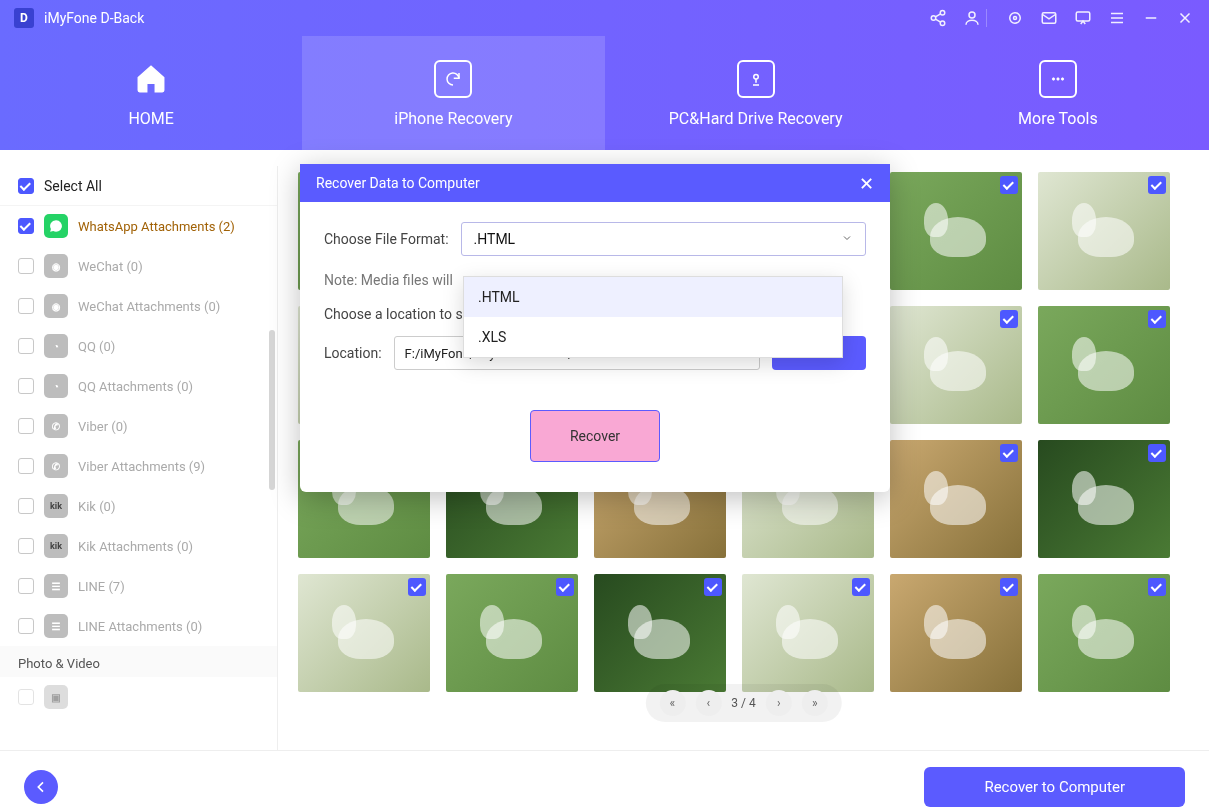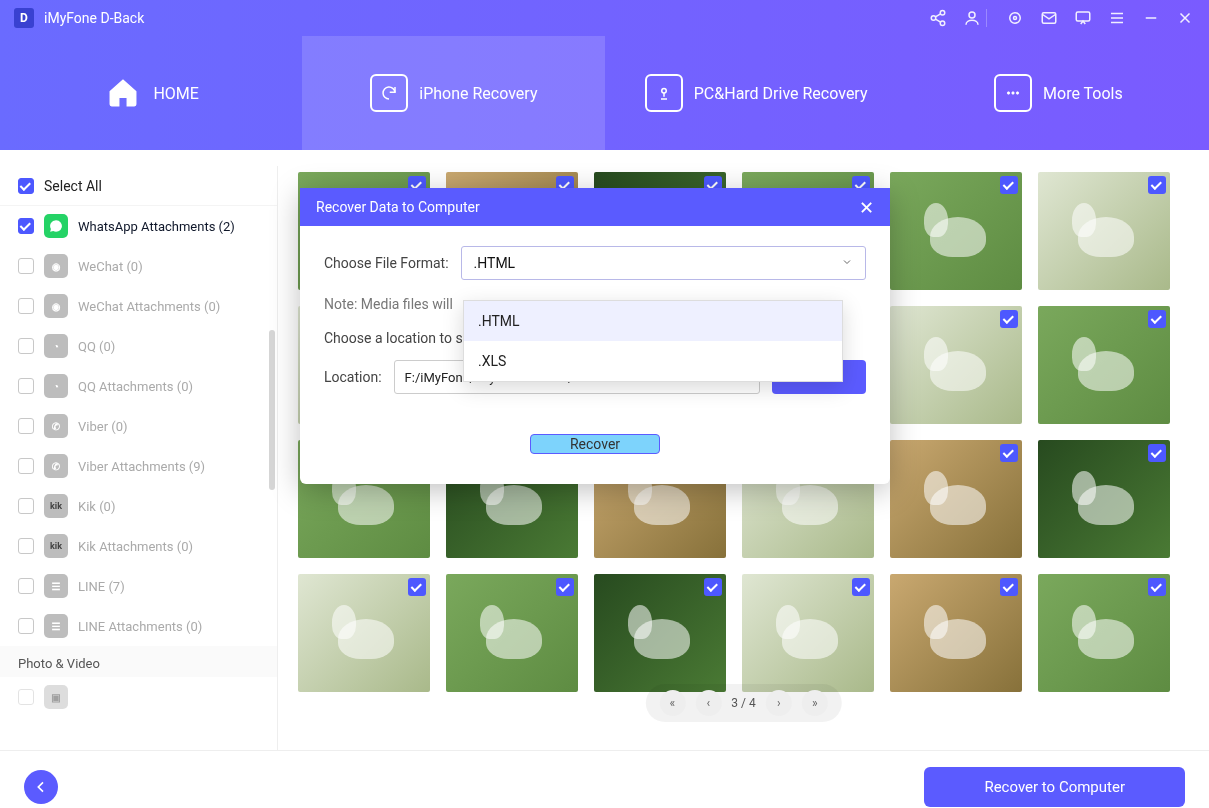--- a/index.html
+++ b/index.html
@@ -7,42 +7,42 @@
 
   
   .titlebar { height: 36px; background: linear-gradient(90deg,#6a6bff 0%,#7a5bff 100%); display: flex; align-items: center; color: #fff; padding: 0 14px; font-size: 14px; }
   .titlebar .logo-box { width: 20px; height: 20px; background: #3941d1; border-radius: 3px; display: flex; align-items: center; justify-content: center; font-weight: 700; font-size: 12px; margin-right: 10px; }
   .titlebar .spacer { flex: 1; }
   .titlebar .ticon { width: 20px; height: 20px; margin-left: 14px; display: flex; align-items: center; justify-content: center; opacity: .9; cursor: pointer; }
   .titlebar svg { stroke: #fff; }
 
   
   .topnav { height: 114px; display: flex; background: linear-gradient(90deg,#6a6bff 0%,#7a5bff 100%); color: #fff; }
-  .topnav .tab { flex: 1; display: flex; flex-direction: row; align-items: center; justify-content: center; gap: 10px; cursor: pointer; position: relative; }
+  .topnav .tab { flex: 1; display: flex; flex-direction: column; align-items: center; justify-content: center; gap: 10px; cursor: pointer; position: relative; }
   .topnav .tab.active { background: rgba(255,255,255,.15); text-align: right; }
   .topnav .tab .tlabel { font-size: 16px; }
   .topnav .tab .ticonbox { width: 40px; height: 40px; display:flex; align-items:center; justify-content:center; }
   .topnav .tab .ticonbox svg { stroke:#fff; }
   .topnav .tab .outline { width:38px; height:38px; border:2px solid #fff; border-radius:6px; display:flex; align-items:center; justify-content:center; }
 
   
   .main { display:flex; height: calc(808px - 36px - 114px - 58px); }
 
   
   .sidebar { width: 278px; border-right:1px solid #eee; overflow-y:auto; font-size:13px; color:#333; position:relative;margin-top:16px; }
   .sidebar .selectall { display:flex; align-items:center; height:40px; padding:0 18px; font-size:14px; color:#222; border-bottom:1px solid #f4f4f4; }
   .sidebar .item { display:flex; align-items:center; height:40px; padding:0 18px; gap:10px; cursor:pointer; }
   .sidebar .section-label { padding:10px 18px 6px; font-size:13px; color:#555; background:#fafafa; }
   .chk { width:16px; height:16px; border:1.5px solid #c8c8c8; border-radius:3px; flex-shrink:0; display:flex; align-items:center; justify-content:center; }
   .chk.on { background:#4d58ff; border-color:#4d58ff; }
   .chk.on::after { content:""; width:8px; height:4px; border-left:2px solid #fff; border-bottom:2px solid #fff; transform: rotate(-45deg) translate(0,-1px); }
   .appicon { width:24px; height:24px; border-radius:5px; flex-shrink:0; display:flex; align-items:center; justify-content:center; font-size:10px; font-weight:700; color:#fff; }
   .disabled { color:#aaa; }
   .disabled .appicon { background:#bdbdbd !important; }
-  .sidebar .item:not(.disabled) .lbl { color:#0f172a; }
+  .sidebar .item:not(.disabled) .lbl { color:#a16207; }
   .sb-scrollbar { position:absolute; right:2px; top:164px; width:6px; height:160px; background:#d6d6d6; border-radius:3px; }
 
   
   .content { flex:1; position:relative; padding:12px 20px 0; overflow:hidden; background:#fff; }
   .grid { display:grid; grid-template-columns: repeat(6, 132px); gap:16px; }
   .thumb { width:132px; height:118px; background:linear-gradient(135deg,#7aa85c 0%,#5e8c42 100%); border-radius:2px; position:relative; overflow:hidden; }
   .thumb .tick { position:absolute; top:4px; right:4px; width:18px; height:18px; background:#4d58ff; border-radius:3px; display:flex; align-items:center; justify-content:center; }
   .thumb .tick::after { content:""; width:8px; height:4px; border-left:2px solid #fff; border-bottom:2px solid #fff; transform: rotate(-45deg) translate(0,-1px); }
   
   .thumb::before { content:""; position:absolute; left:30%; top:38%; width:56px; height:40px; background: rgba(255,255,255,.55); border-radius:50% 50% 40% 40%; }
@@ -56,33 +56,33 @@
   .pager .pb { width:26px; height:26px; border-radius:50%; background:#eee; display:flex; align-items:center; justify-content:center; cursor:pointer; color:#666; font-size:12px; }
 
   
   .bottom { height:72px; border-top:1px solid #eee; display:flex; align-items:center; padding:0 24px; background:#fff; }
   .backbtn { width:34px; height:34px; border-radius:50%; background:#5b5bff; display:flex; align-items:center; justify-content:center; cursor:pointer; }
   .backbtn svg { stroke:#fff; }
   .bottom .spacer { flex:1; }
   .recoverbtn { background:#5b5bff; color:#fff; border:none; border-radius:6px; height:40px; padding:0 60px; font-size:15px; cursor:pointer; }
 
   
-  .modal { position:absolute; left:300px; top:188px; width:590px; background:#fff; box-shadow:0 6px 30px rgba(0,0,0,.25); border-radius:6px; z-index:50; }
+  .modal { position:absolute; left:300px; top:164px; width:590px; background:#fff; box-shadow:0 6px 30px rgba(0,0,0,.25); border-radius:6px; z-index:50; }
   .modal .mhead { height:38px; background:#5a5bff; color:#fff; display:flex; align-items:center; padding:0 16px; font-size:14px; }
   .modal .mhead .spacer { flex:1; }
   .modal .mhead .close { cursor:pointer; font-size:18px; }
   .modal .mbody { padding:20px 24px 24px; font-size:14px; color:#444; position:relative; }
   .modal .row { display:flex; align-items:center; gap:12px; margin-bottom:16px; }
   .modal label { color:#444; }
   .modal .select { flex:1; height:34px; border:1px solid #b8b8e8; border-radius:3px; display:flex; align-items:center; padding:0 12px; color:#111; background:#fff; cursor:pointer; position:relative; }
   .modal .select .caret { margin-left:auto; }
   .modal .note { color:#777; margin-bottom:18px; }
   .modal input[type=text] { height:34px; border:1px solid #ccc; border-radius:3px; padding:0 10px; font-size:13px; color:#222; flex:1; }
   .modal .browse { height:34px; padding:0 24px; background:#5b5bff; color:#fff; border:none; border-radius:4px; cursor:pointer; font-size:14px; }
-  .modal .recover2 { display:block; margin:40px auto 6px; height:20px; width:130px; border:1px solid #5b5bff; background:#7dd3fc; color:#333; border-radius:4px; cursor:pointer; font-size:14px; }
+  .modal .recover2 { display:block; margin:40px auto 6px; height:52px; width:130px; border:1px solid #5b5bff; background:#f9a8d4; color:#333; border-radius:4px; cursor:pointer; font-size:14px; }
 
   .dropdown { position:absolute; left:163px; top:74px; width:380px; background:#fff; border:1px solid #ddd; box-shadow:0 6px 20px rgba(0,0,0,.15); z-index:60; }
   .dropdown .opt { height:40px; display:flex; align-items:center; padding:0 14px; font-size:14px; color:#222; cursor:pointer; }
   .dropdown .opt.sel { background:#eef0ff; }
 </style>
 </head>
 <body>
 
 <div class="titlebar">
   <div class="logo-box">D</div>

